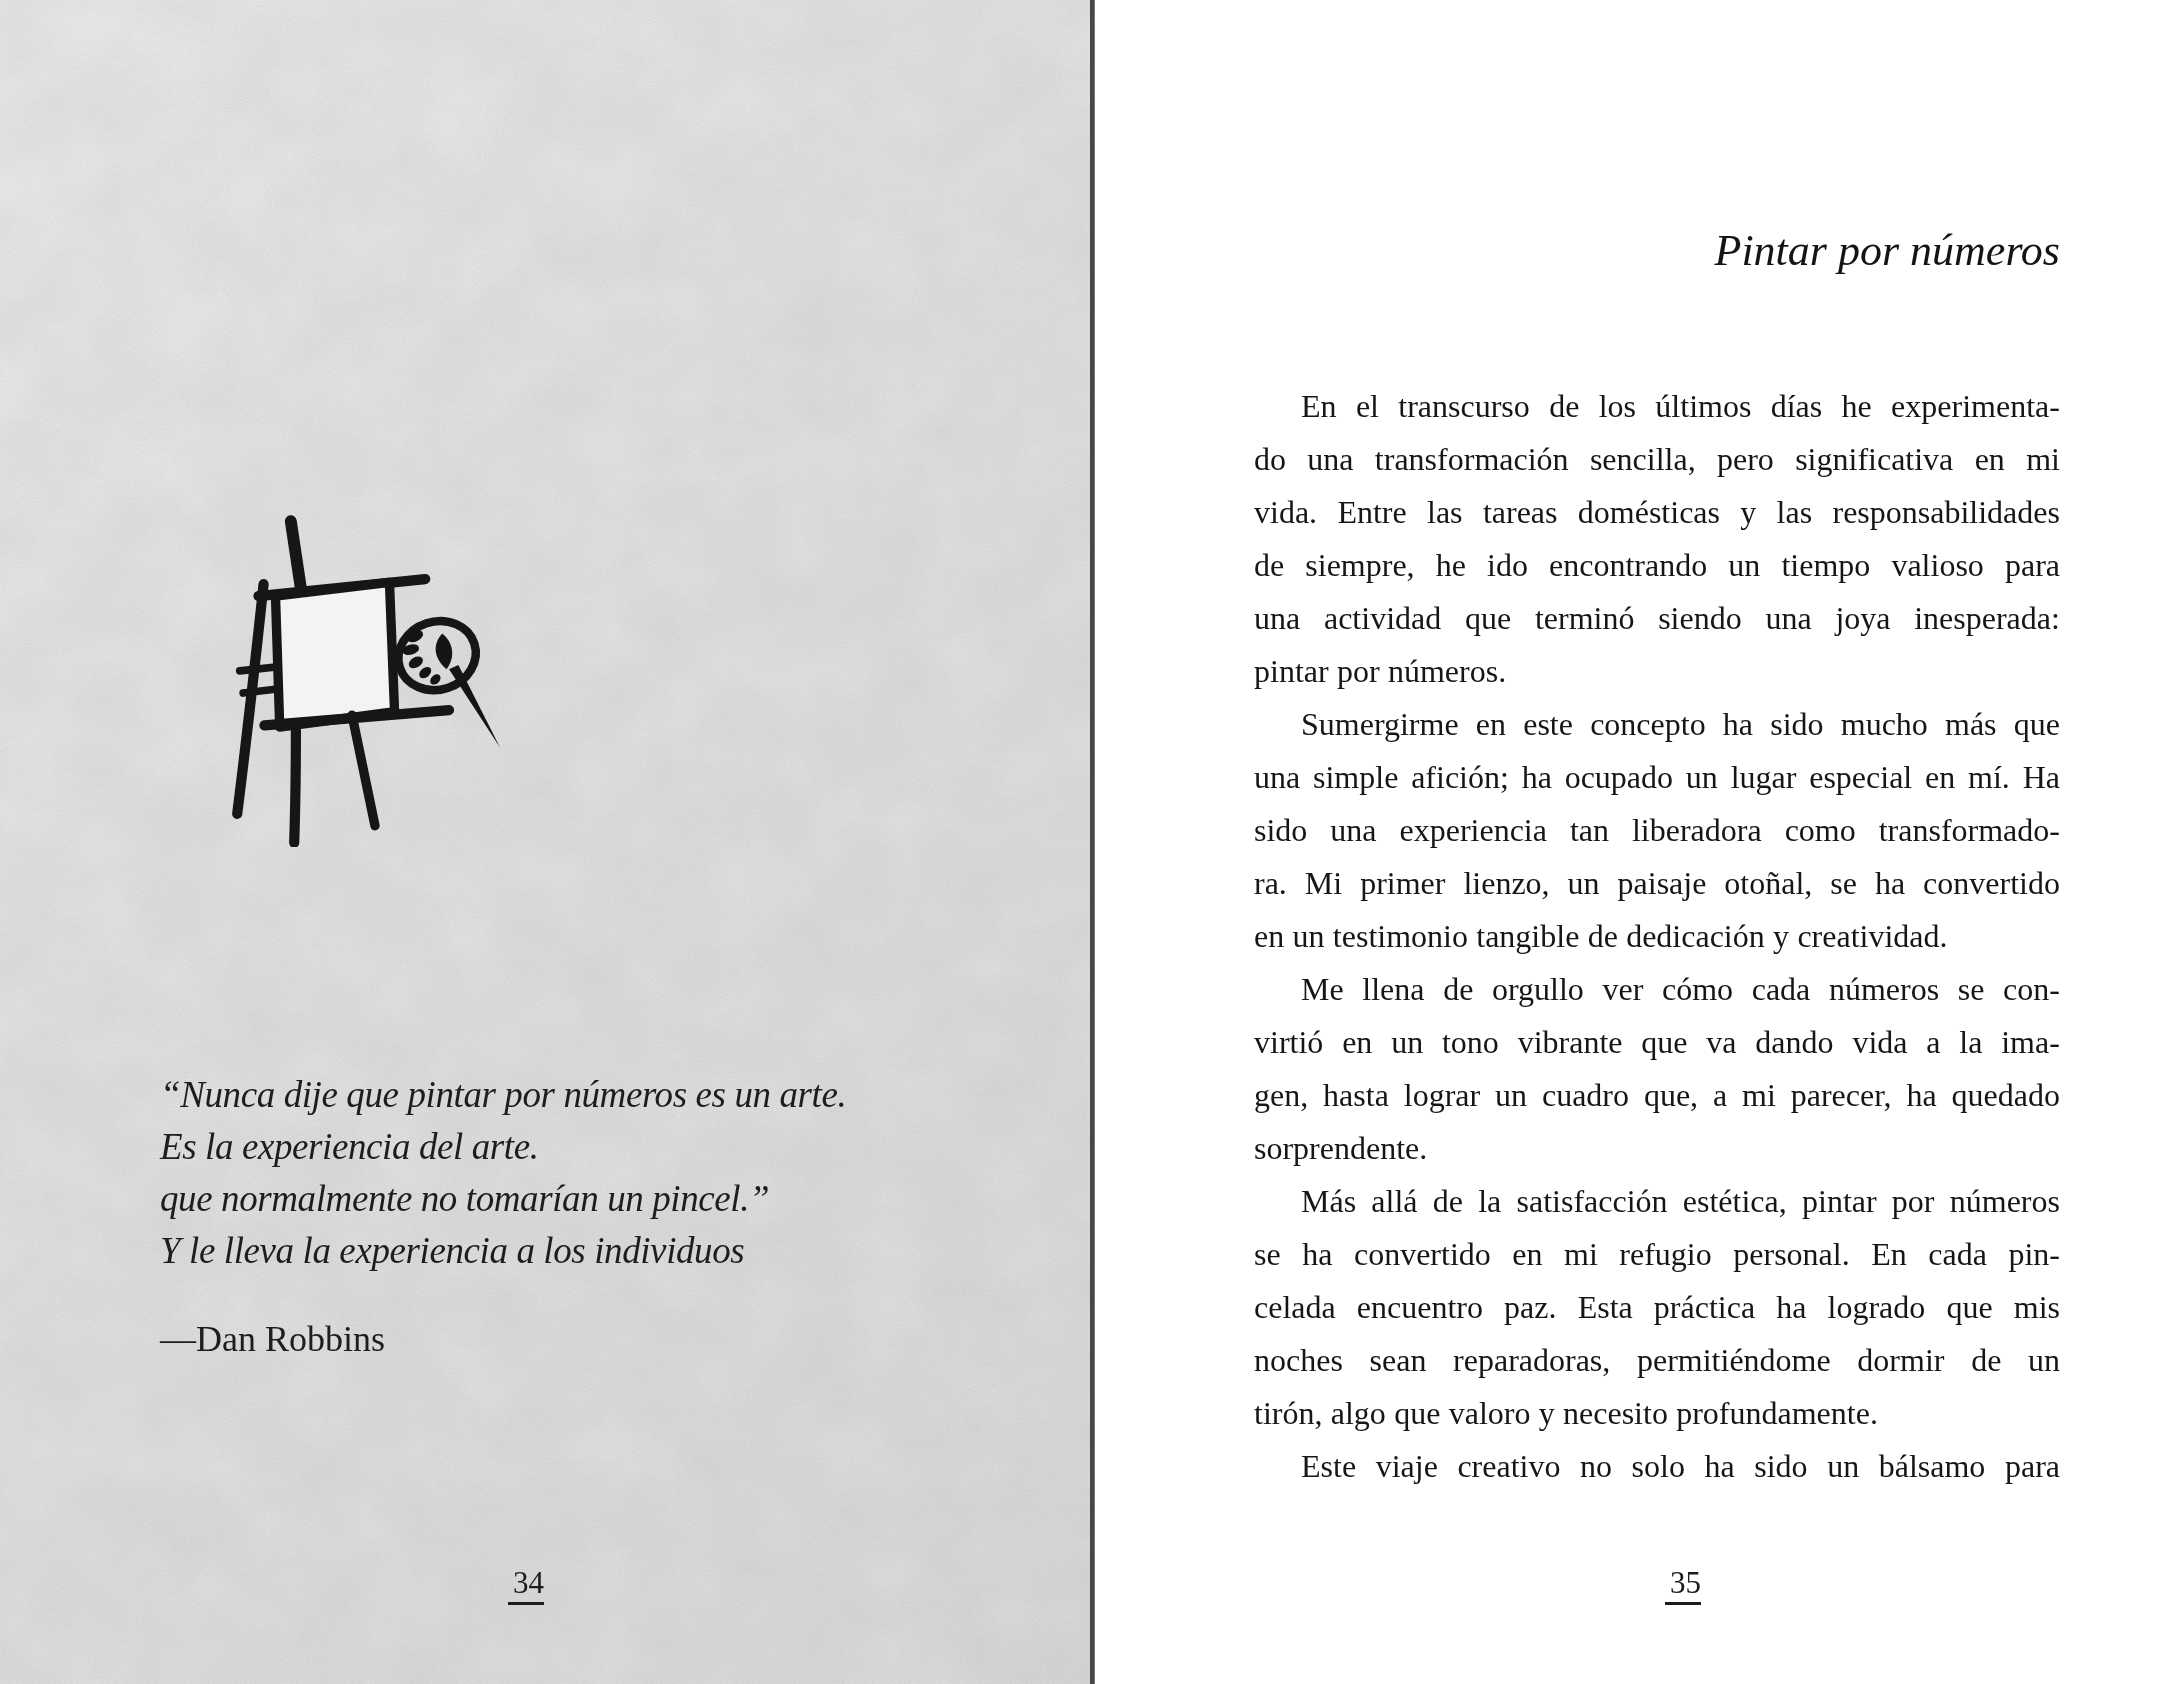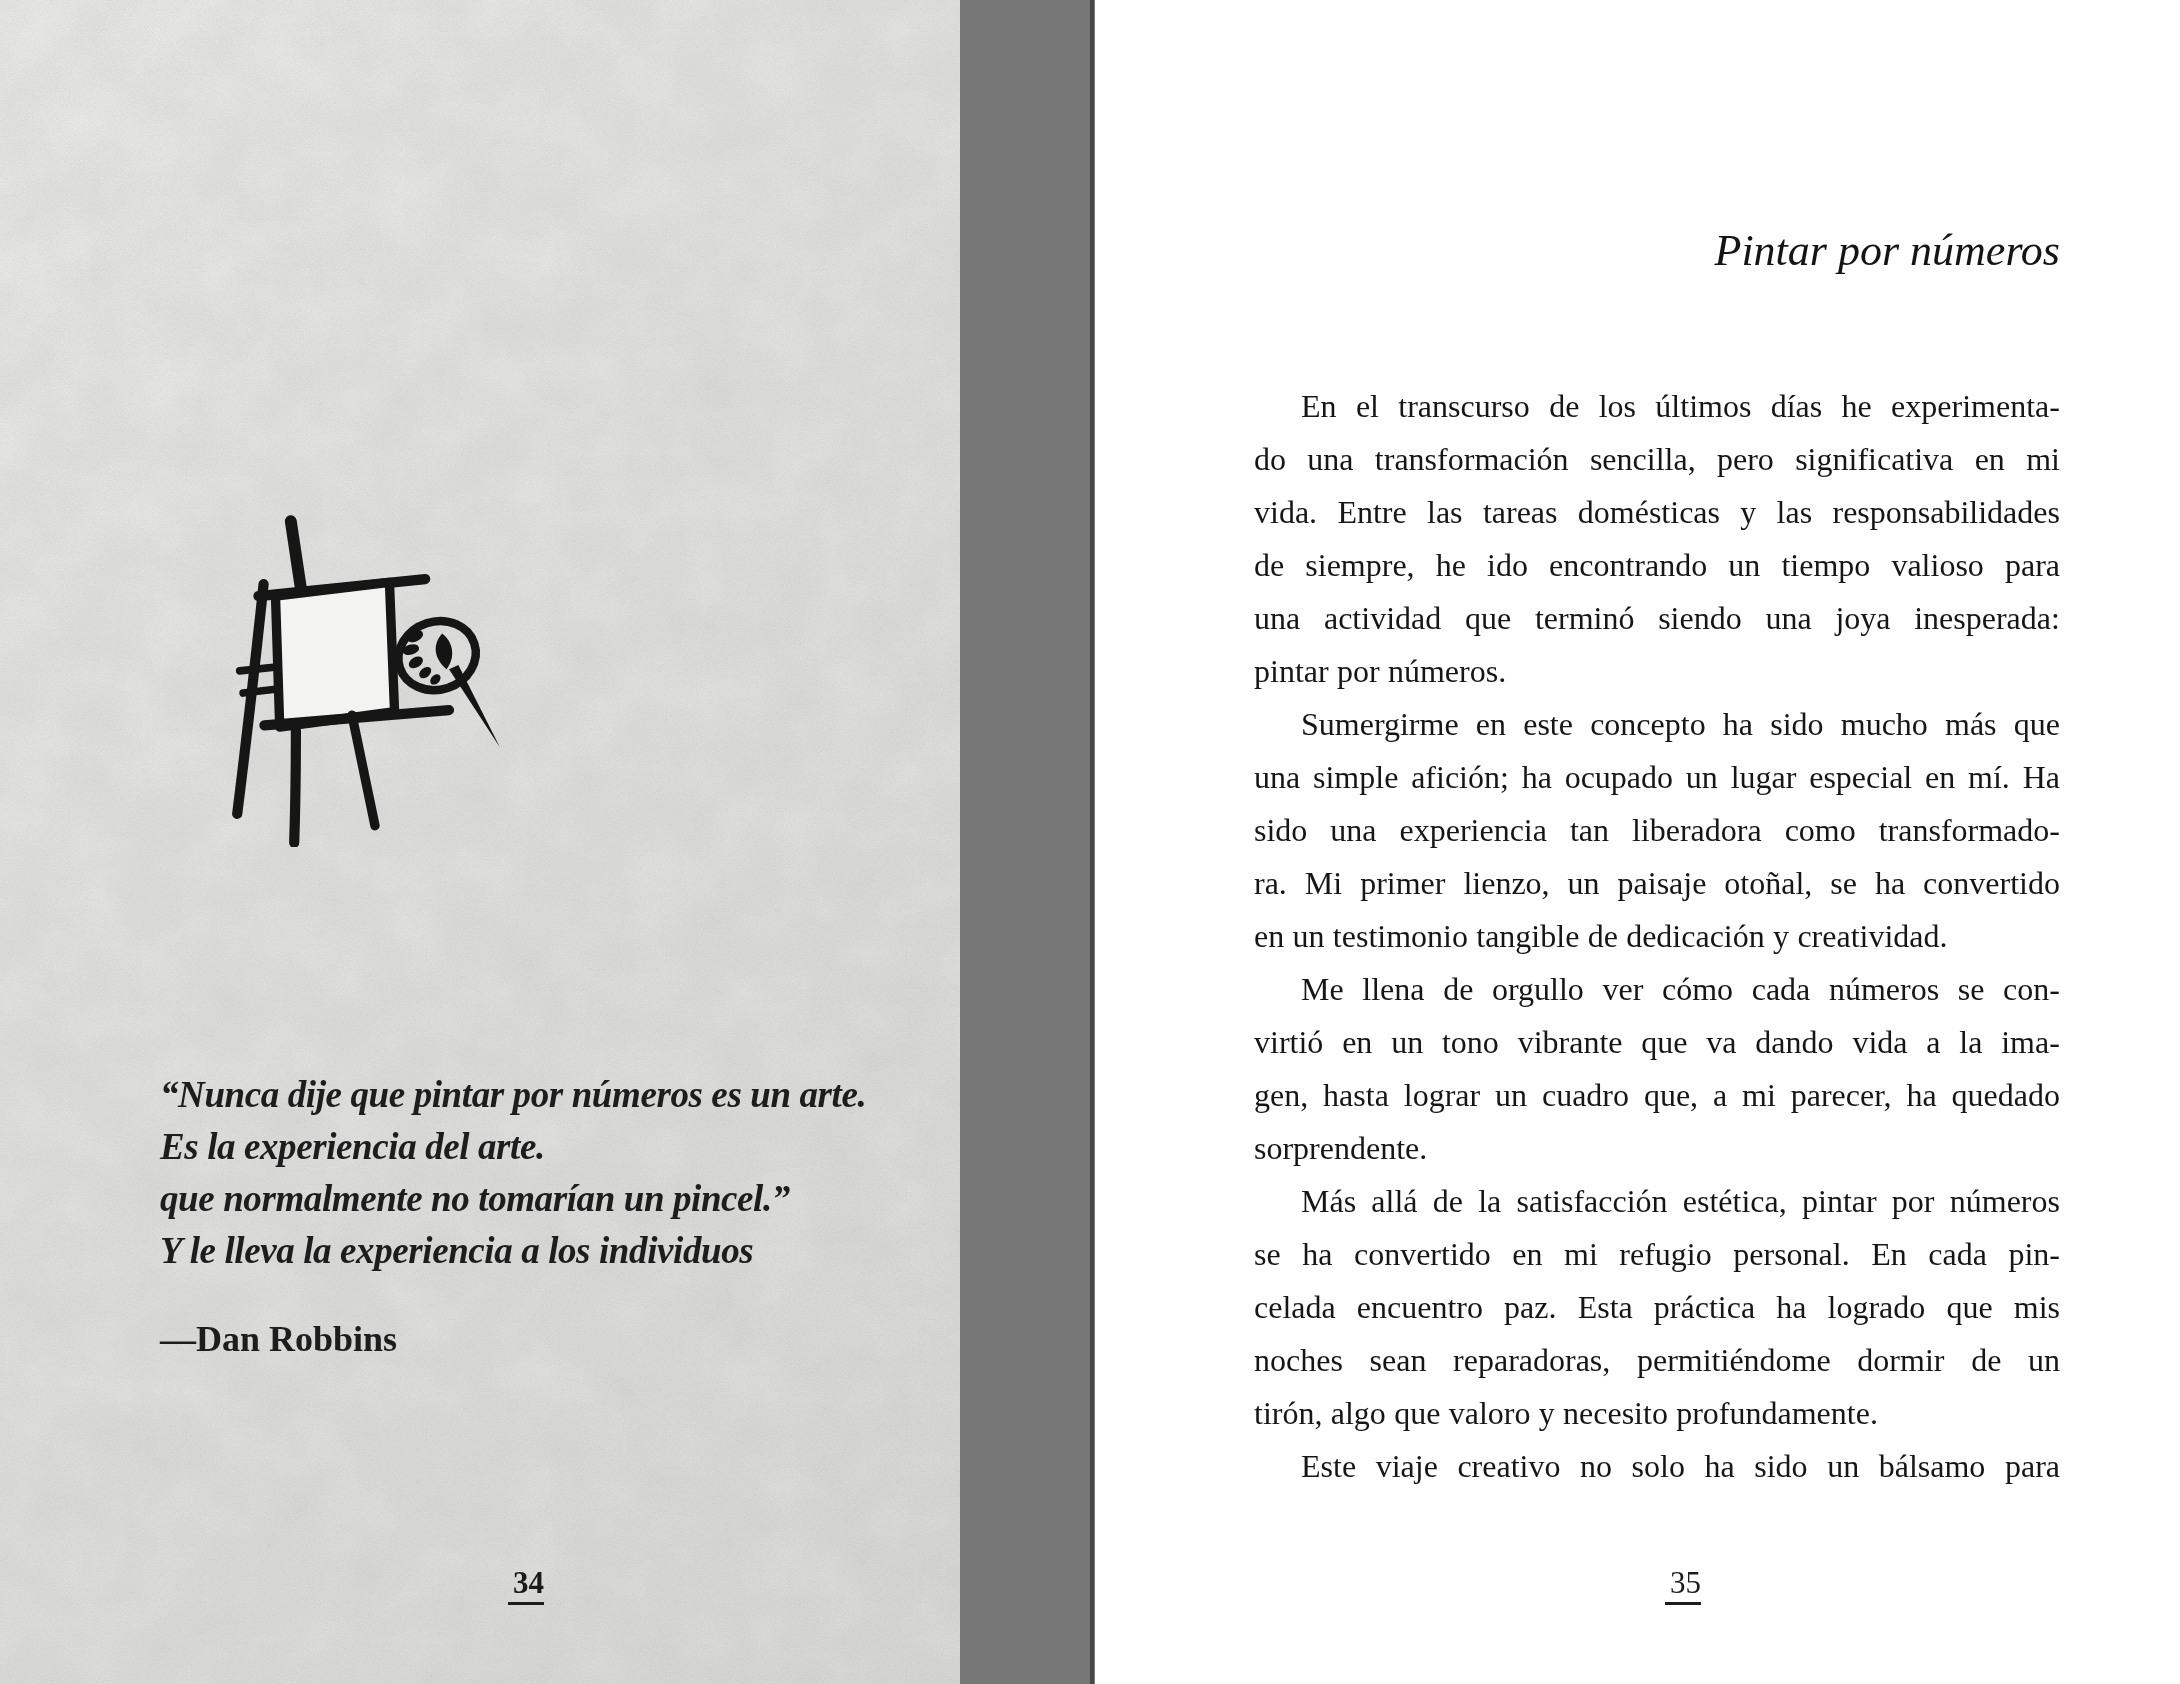--- a/index.html
+++ b/index.html
@@ -2,23 +2,22 @@
 <html style="font-size:13.6px"><head>
 <meta charset="utf-8">
 <style>
   html,body{margin:0;padding:0;background:#777;}
   .canvas{
     position:relative;width:2181px;height:1684px;overflow:hidden;
     font-family:"Liberation Serif", serif;color:#1b1b1b;
   }
   
   .page-left{
-    position:absolute;left:0;top:0;width:960px;height:1684px;
+    position:absolute;left:0;top:0;width:1090px;height:1684px;
     background:linear-gradient(135deg,#f3f3f1 0%,#ececea 35%,#e7e7e5 70%,#e3e3e1 100%);
-    font-weight:bold;
   }
   .page-left .texture{position:absolute;inset:0;width:100%;height:100%;pointer-events:none;}
   
   .spine{position:absolute;left:1090px;top:0;width:4.3px;height:1684px;background:#474747;}
   
   .page-right{
     position:absolute;left:1095px;top:0;width:1086px;height:1684px;background:#ffffff;
   }
   
   .illustration{position:absolute;left:226px;top:511px;width:281px;height:336px;}

